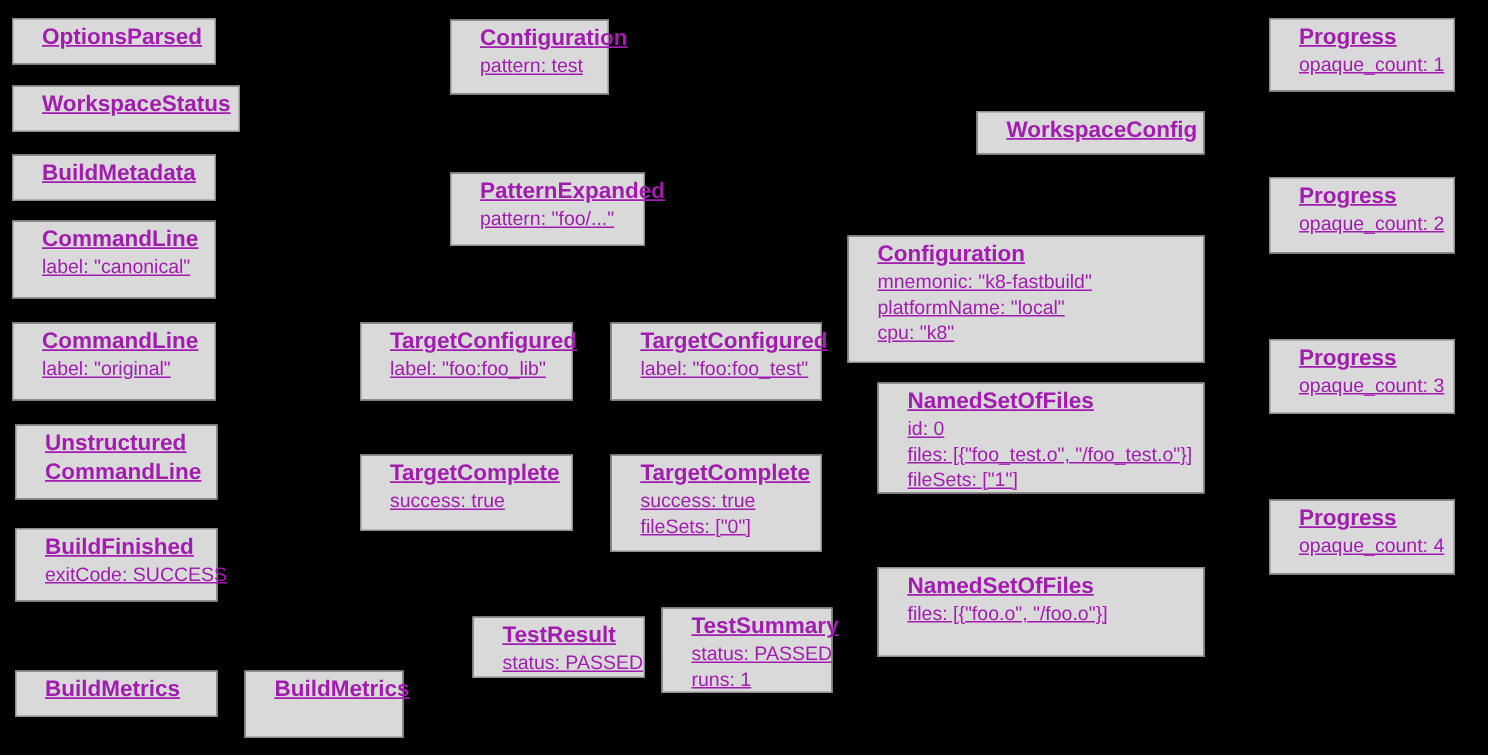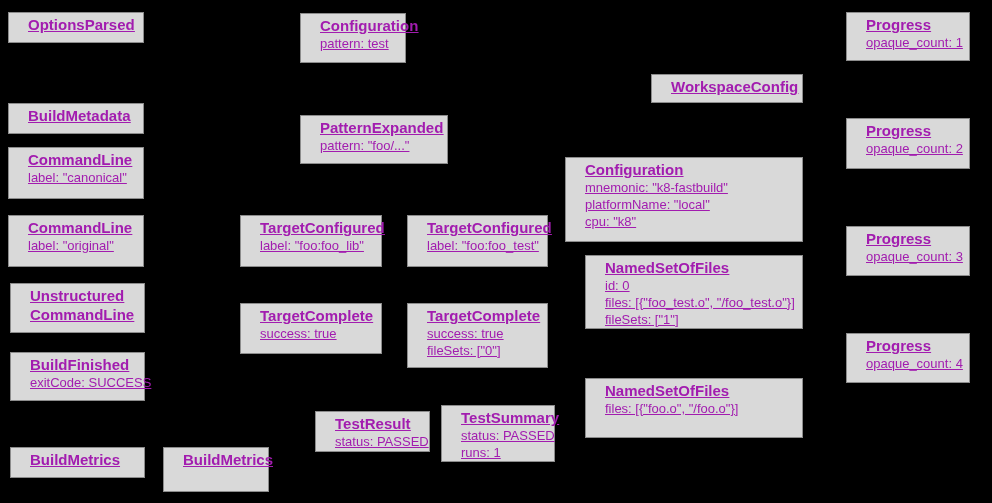--- a/index.html
+++ b/index.html
@@ -39,20 +39,23 @@
 </style>
 </head>
 <body>
 
 <div id="canvas">
 
   <div class="node" style="left:8px;top:12px;width:136px;height:31px">
     <div class="nt">OptionsParsed</div>
   </div>
 
+  <div class="node" style="left:8px;top:57px;width:152px;height:31px">
+    <div class="nt">WorkspaceStatus</div>
+  </div>
 
   <div class="node" style="left:8px;top:103px;width:136px;height:31px">
     <div class="nt">BuildMetadata</div>
   </div>
 
   <div class="node" style="left:8px;top:147px;width:136px;height:52px">
     <div class="nt">CommandLine</div>
     <div class="nl">label: "canonical"</div>
   </div>
 
@@ -77,21 +80,21 @@
 
   <div class="node" style="left:163px;top:447px;width:106px;height:45px">
     <div class="nt">BuildMetrics</div>
   </div>
 
   <div class="node" style="left:300px;top:13px;width:106px;height:50px">
     <div class="nt">Configuration</div>
     <div class="nl">pattern: test</div>
   </div>
 
-  <div class="node" style="left:300px;top:115px;width:148px;height:49px">
+  <div class="node" style="left:300px;top:115px;width:130px;height:49px">
     <div class="nt">PatternExpanded</div>
     <div class="nl">pattern: "foo/..."</div>
   </div>
 
   <div class="node" style="left:240px;top:215px;width:142px;height:52px">
     <div class="nt">TargetConfigured</div>
     <div class="nl">label: "foo:foo_lib"</div>
   </div>
 
   <div class="node" style="left:407px;top:215px;width:141px;height:52px">

